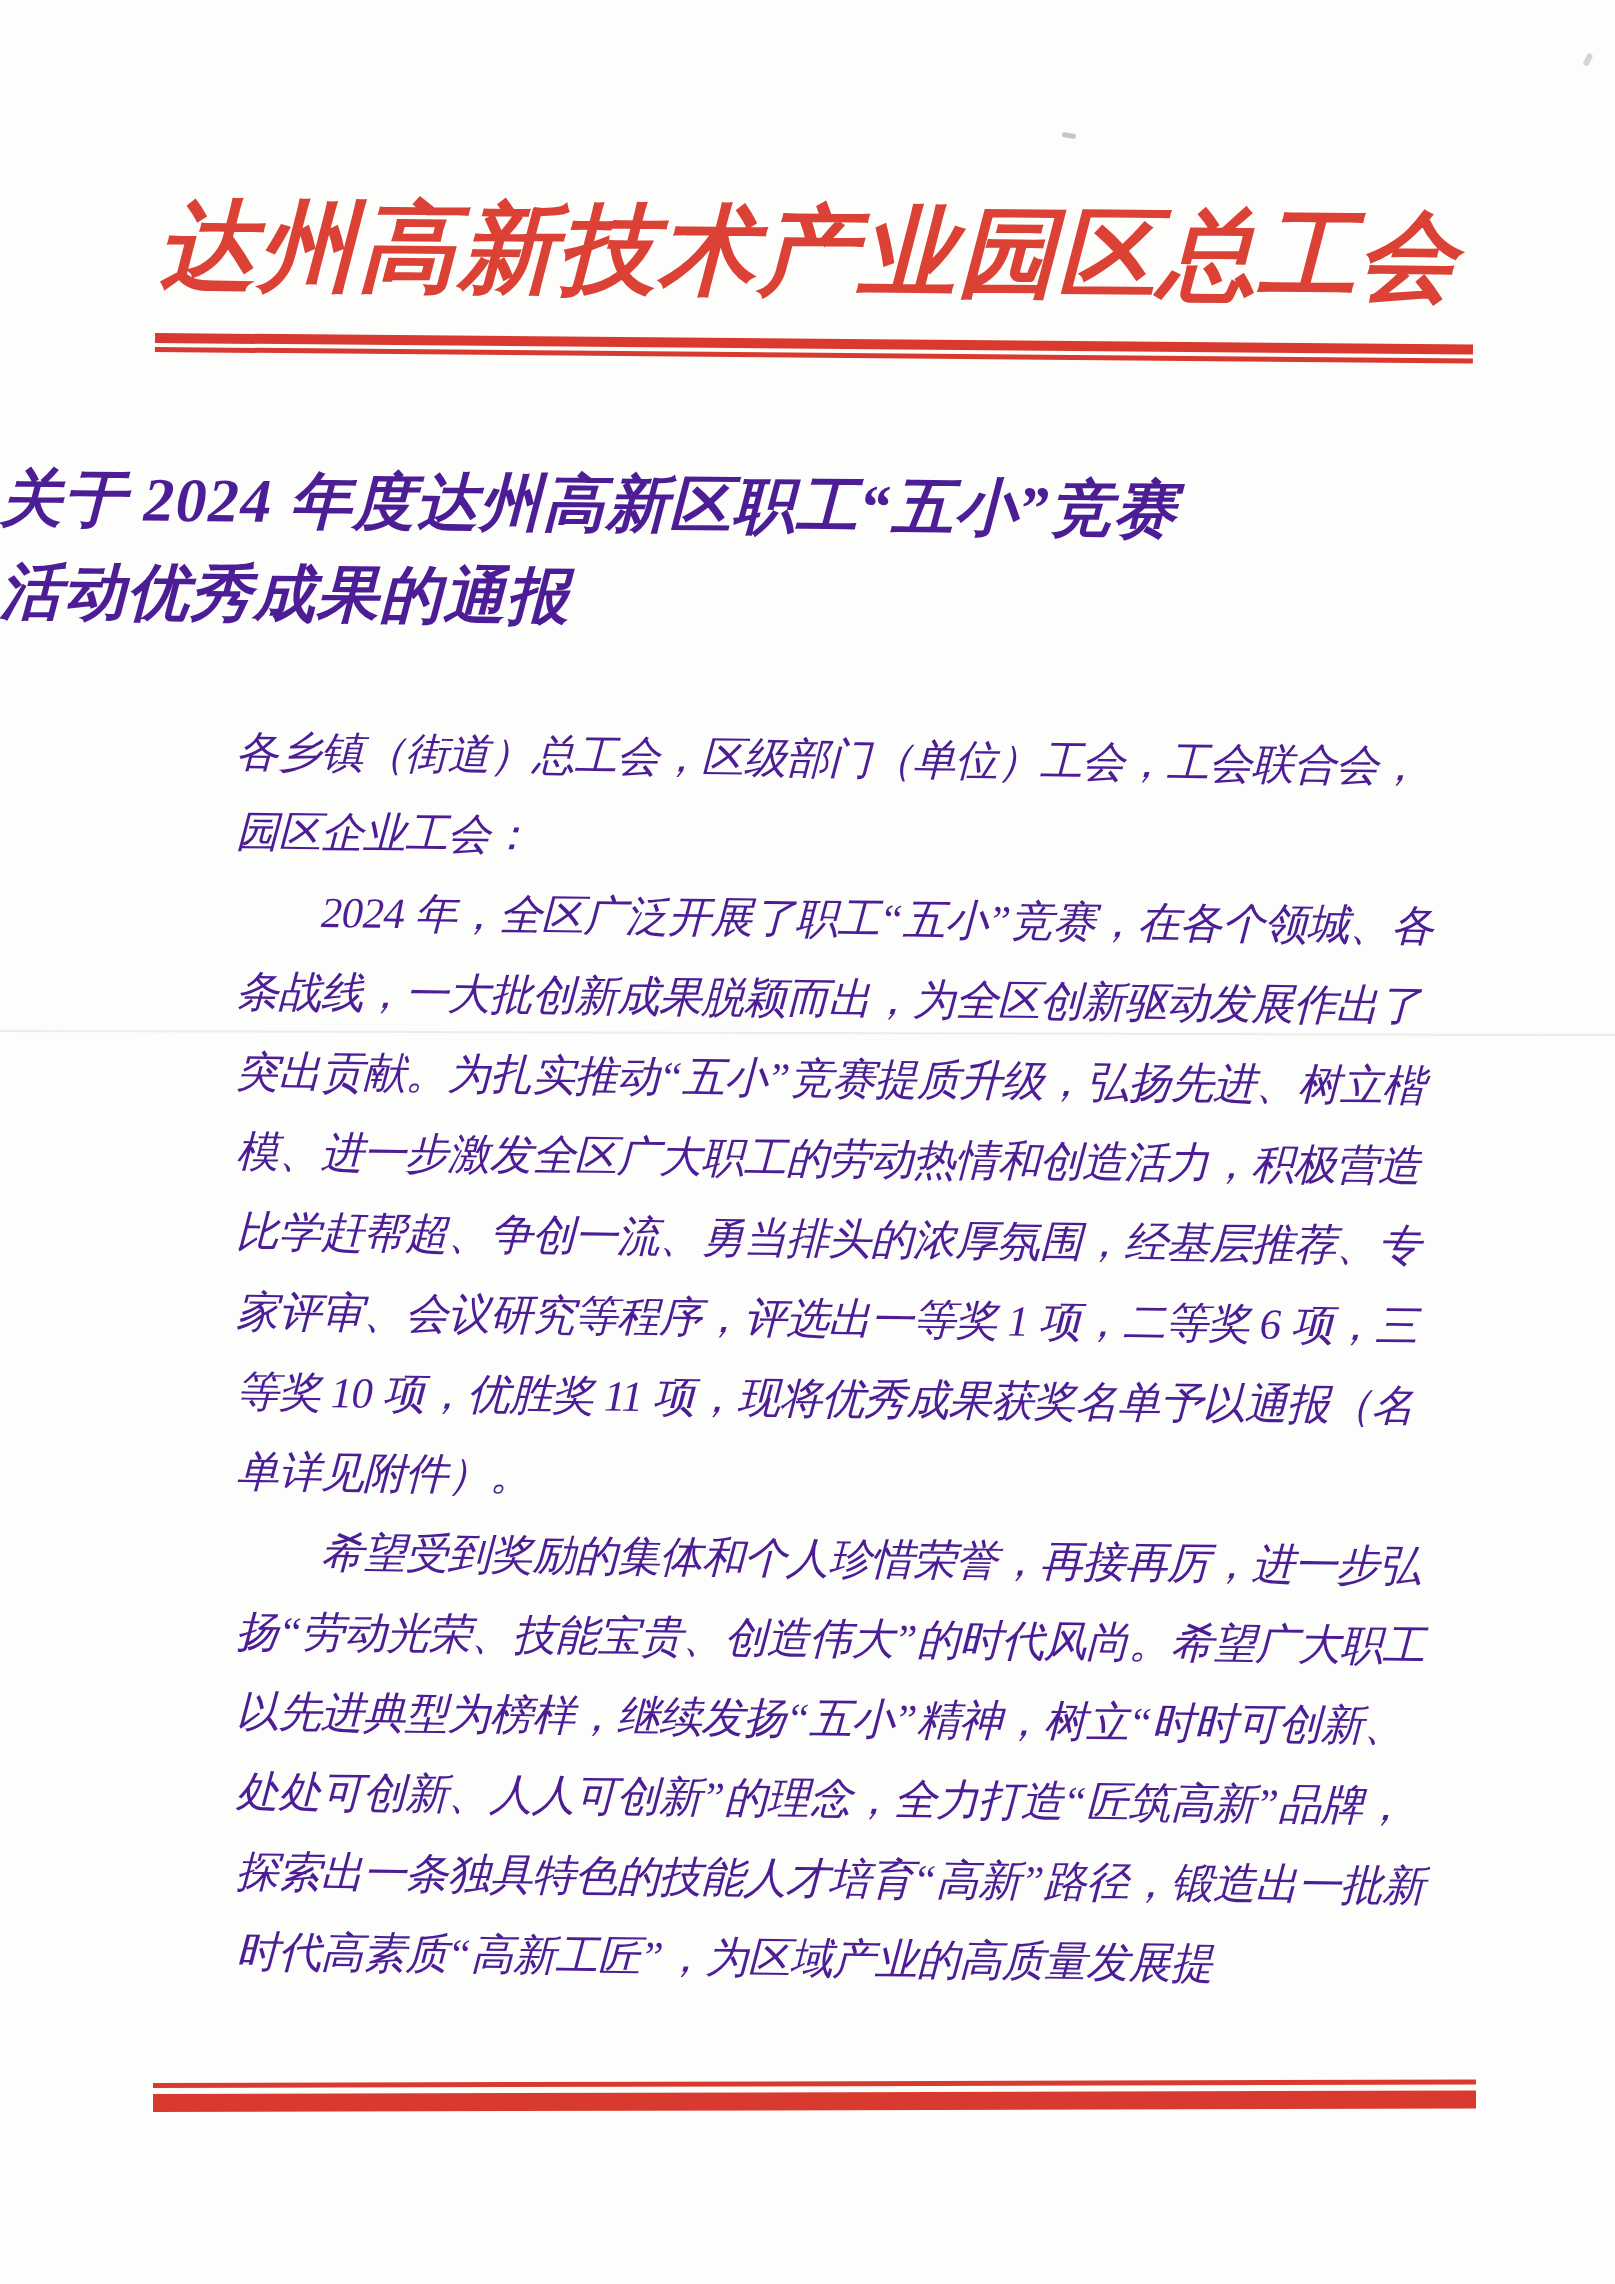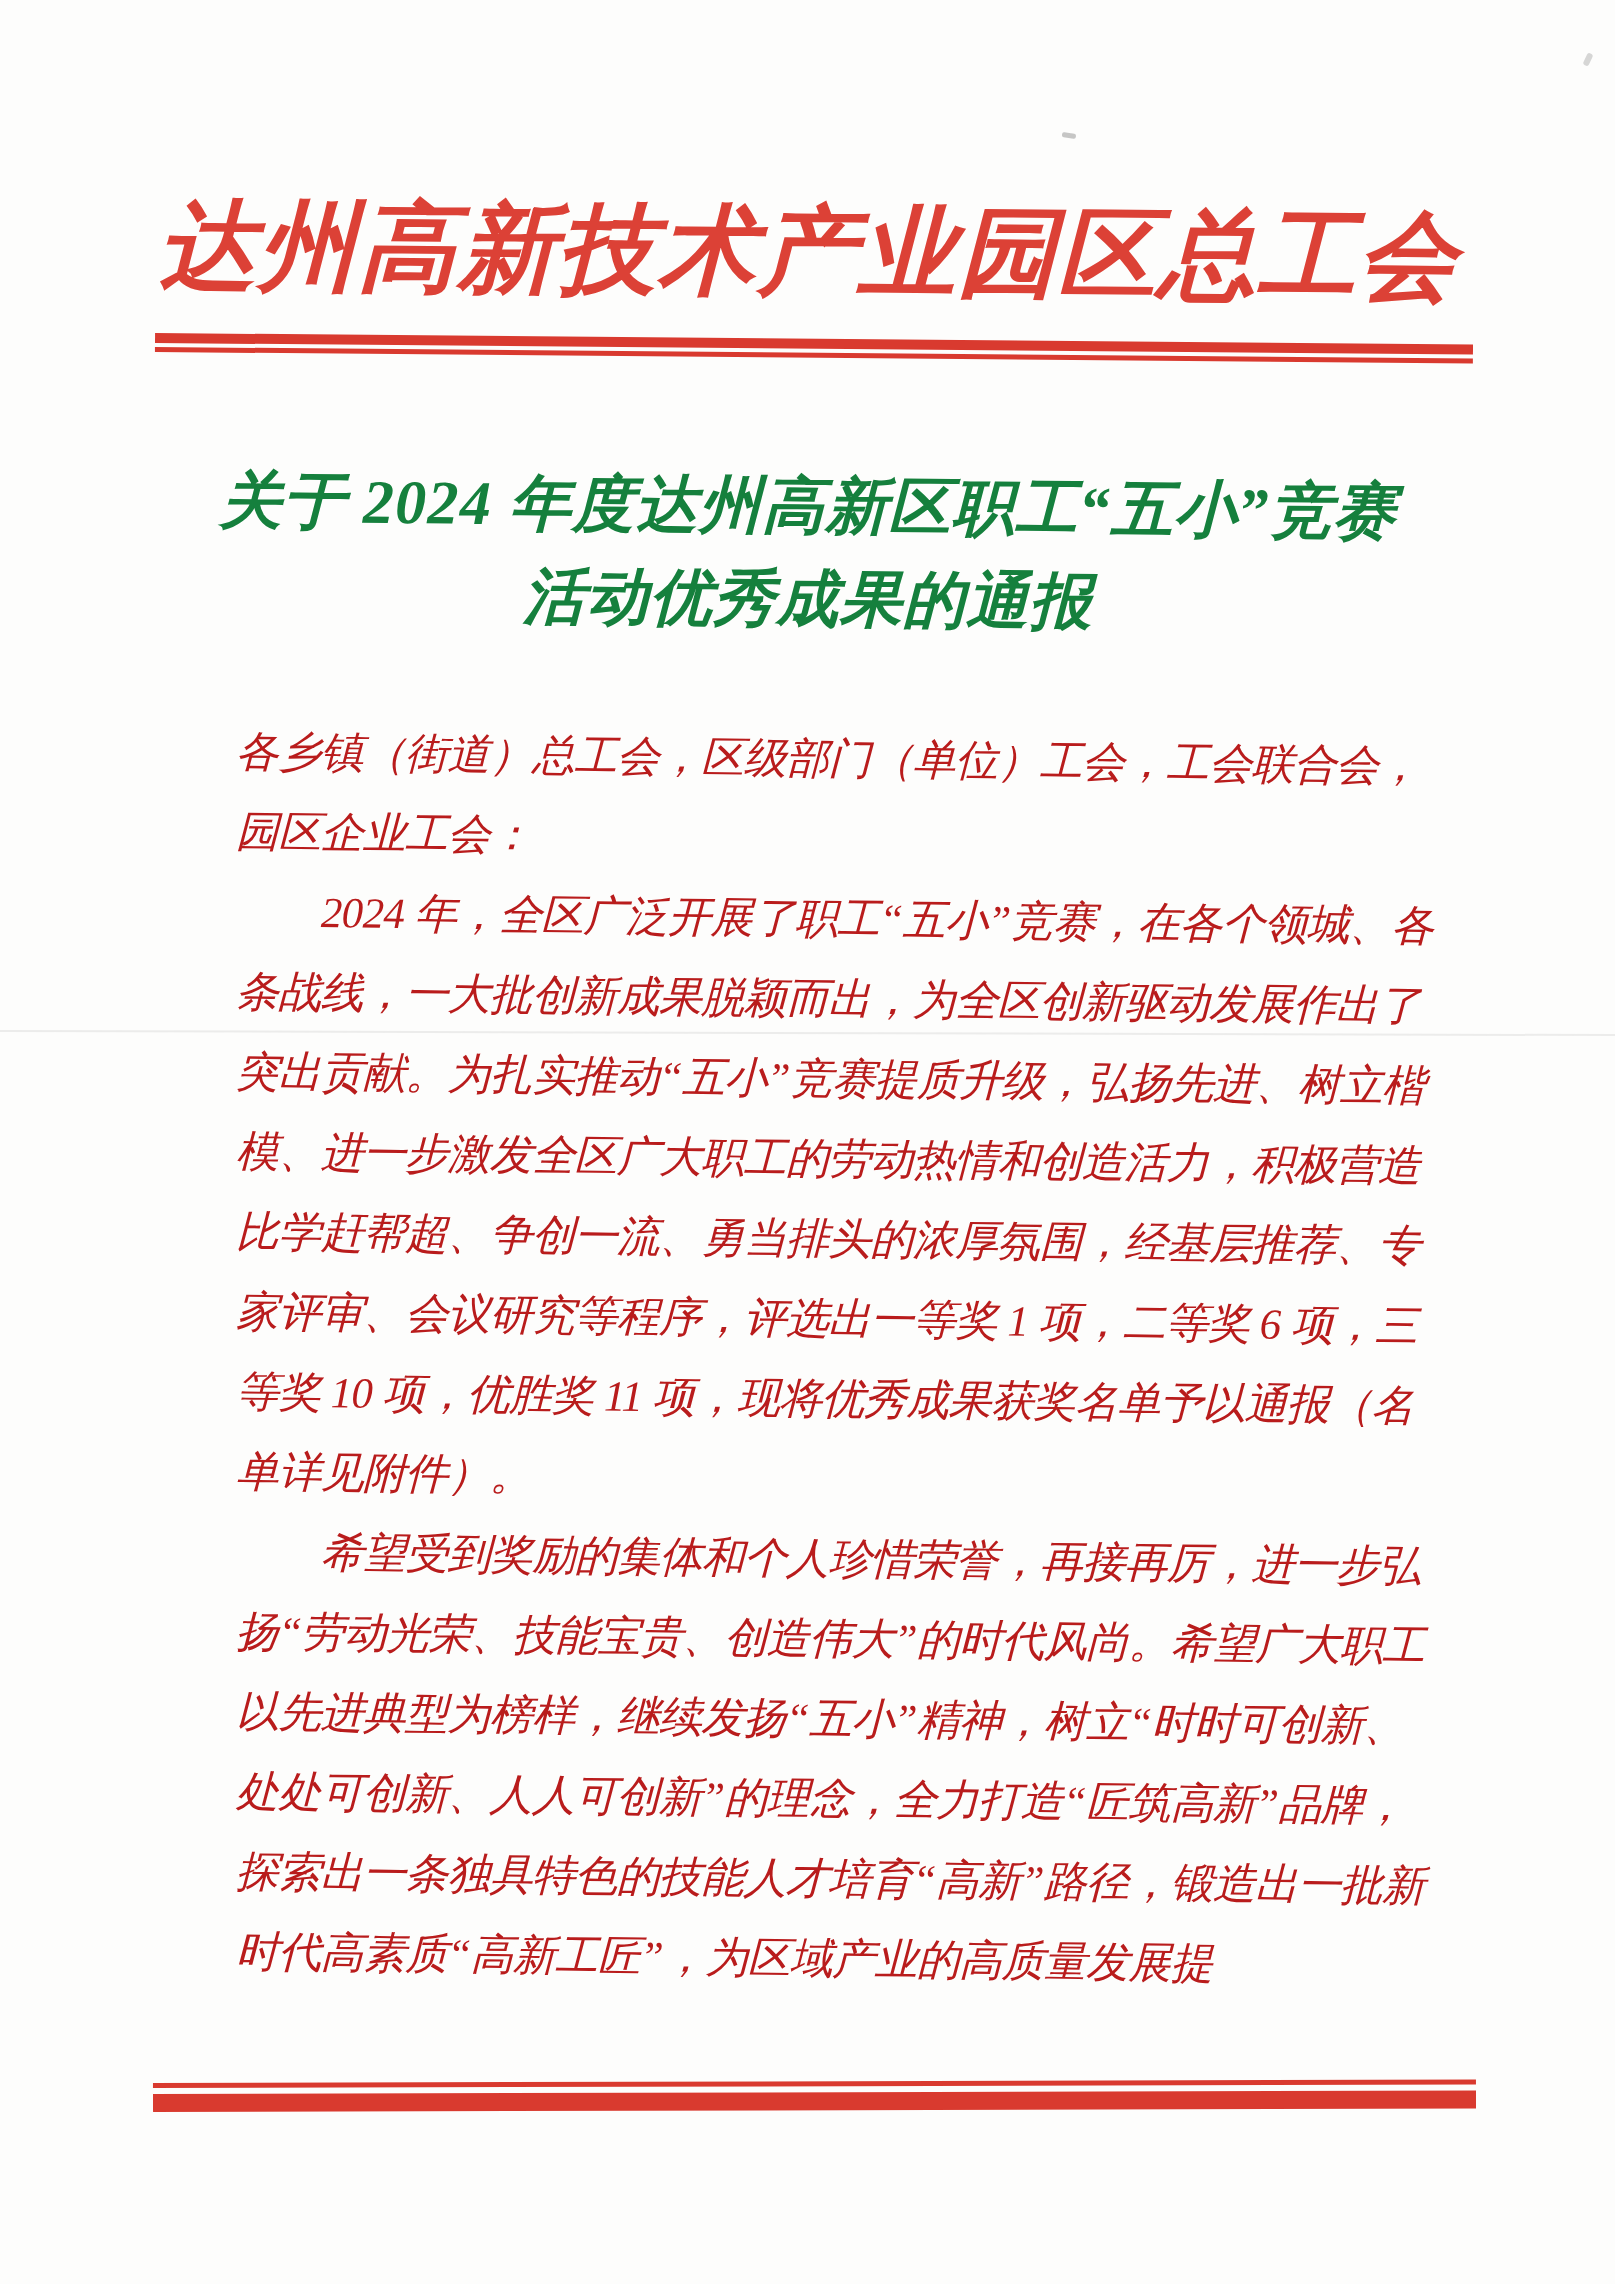--- a/index.html
+++ b/index.html
@@ -42,40 +42,39 @@
   .rule-top .bar-thick { height: 9.8px; background: #d93a2f; }
   .rule-top .bar-gap   { height: 4.6px; }
   .rule-top .bar-thin  { height: 4.6px;  background: #d93a2f; }
 
   
   .doc-title {
     position: absolute;
     top: 460px;
     left: 0;
     width: 100%;
-    text-align: center;
-    color: #15803d;
+    color: #4c1d95;
     font-weight: 700;
     font-size: 62px;
     line-height: 93px;
     letter-spacing: 1.3px;
   }
   .doc-title .tline {
     display: block;
     transform: rotate(0.55deg);
     white-space: nowrap;
   }
 
   
   .body-text {
     position: absolute;
     top: 712px;
     left: 236px;
     width: 1183px;
-    color: #b91c1c;
+    color: #4c1d95;
     font-size: 43px;
     letter-spacing: -0.7px;
   }
   .bline {
     height: 80px;
     line-height: 80px;
     white-space: nowrap;
     transform: rotate(0.7deg);
     transform-origin: 0 50%;
   }

